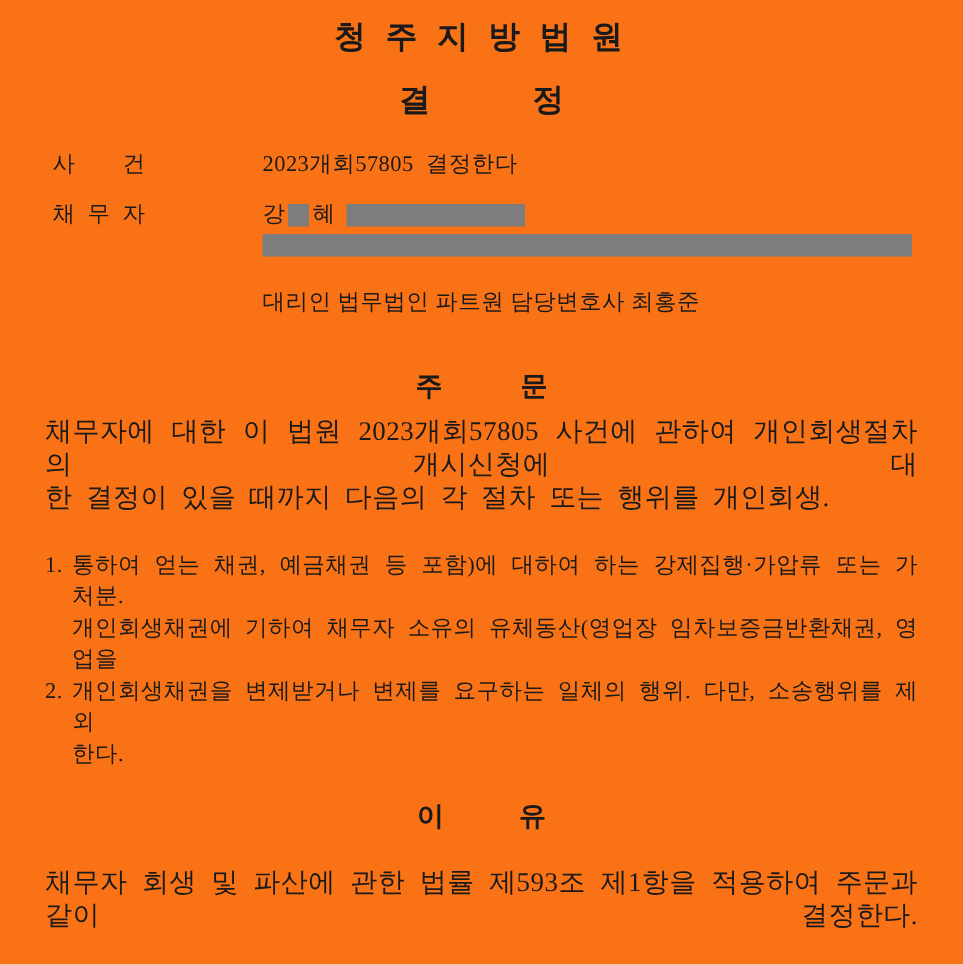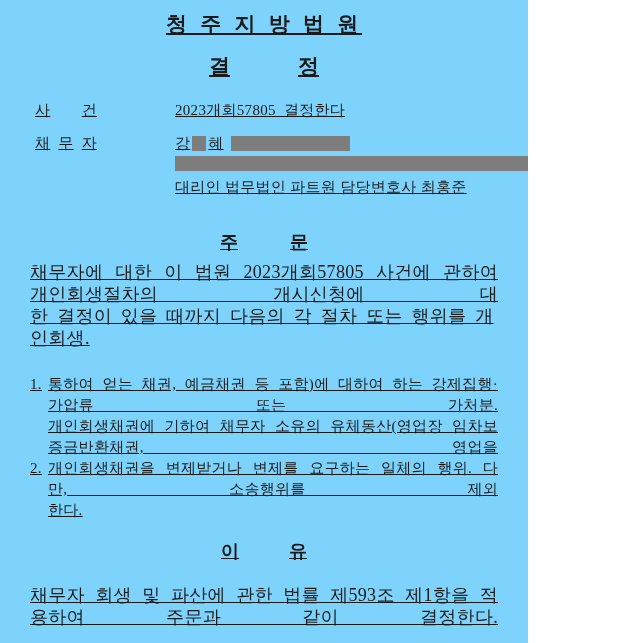--- a/index.html
+++ b/index.html
@@ -1,26 +1,25 @@
 <!DOCTYPE html>
 <html><head>
 <meta charset="utf-8">
 <style>
   * { box-sizing: border-box; }
   html, body { margin: 0; padding: 0; background: #ffffff; }
   .page {
     position: relative;
-    width: 528px;
+    width: 642px;
     height: 643px;
-    background: #7dd3fc;
+    background: #f97316;
     overflow: hidden;
     font-family: "Liberation Serif", "DejaVu Serif", serif;
     color: #1a1a1a;
     padding-top: 13px;
-    text-decoration: underline;
   }
 
   
   .court-name {
     margin: 0;
     text-align: center;
     font-size: 21px;
     line-height: 23px;
     font-weight: bold;
     letter-spacing: 4px;
@@ -52,21 +51,21 @@
     display: flex;
     align-items: center;
     padding-left: 35px;
     font-size: 15px;
     line-height: 21px;
     letter-spacing: 0.3px;
   }
   .row.case     { margin-top: 23px; }
   .row.debtor   { margin-top: 12px; }
   .row.barline  { margin-top: 2px;  }
-  .row.attorney { margin-top: 6px;  }
+  .row.attorney { margin-top: 21px;  }
   .label-col {
     width: 62px;
     display: inline-flex;
     justify-content: space-between;
     flex-shrink: 0;
   }
   .value-col { margin-left: 78px; }
   .pre { white-space: pre; }
   .name-line {
     display: inline-flex;

